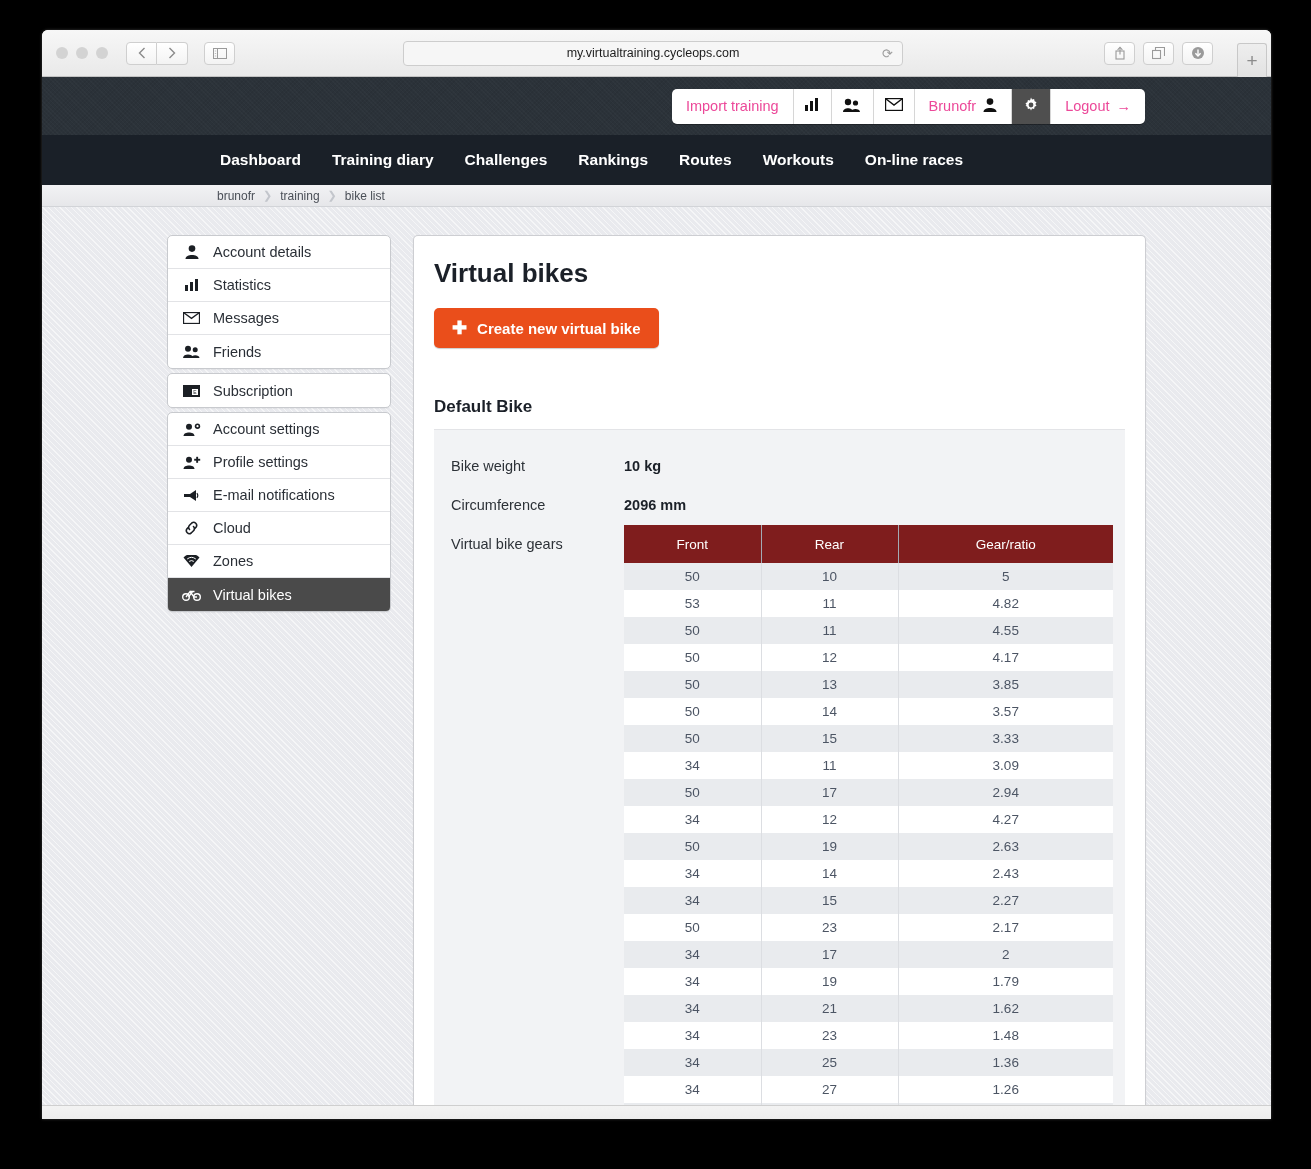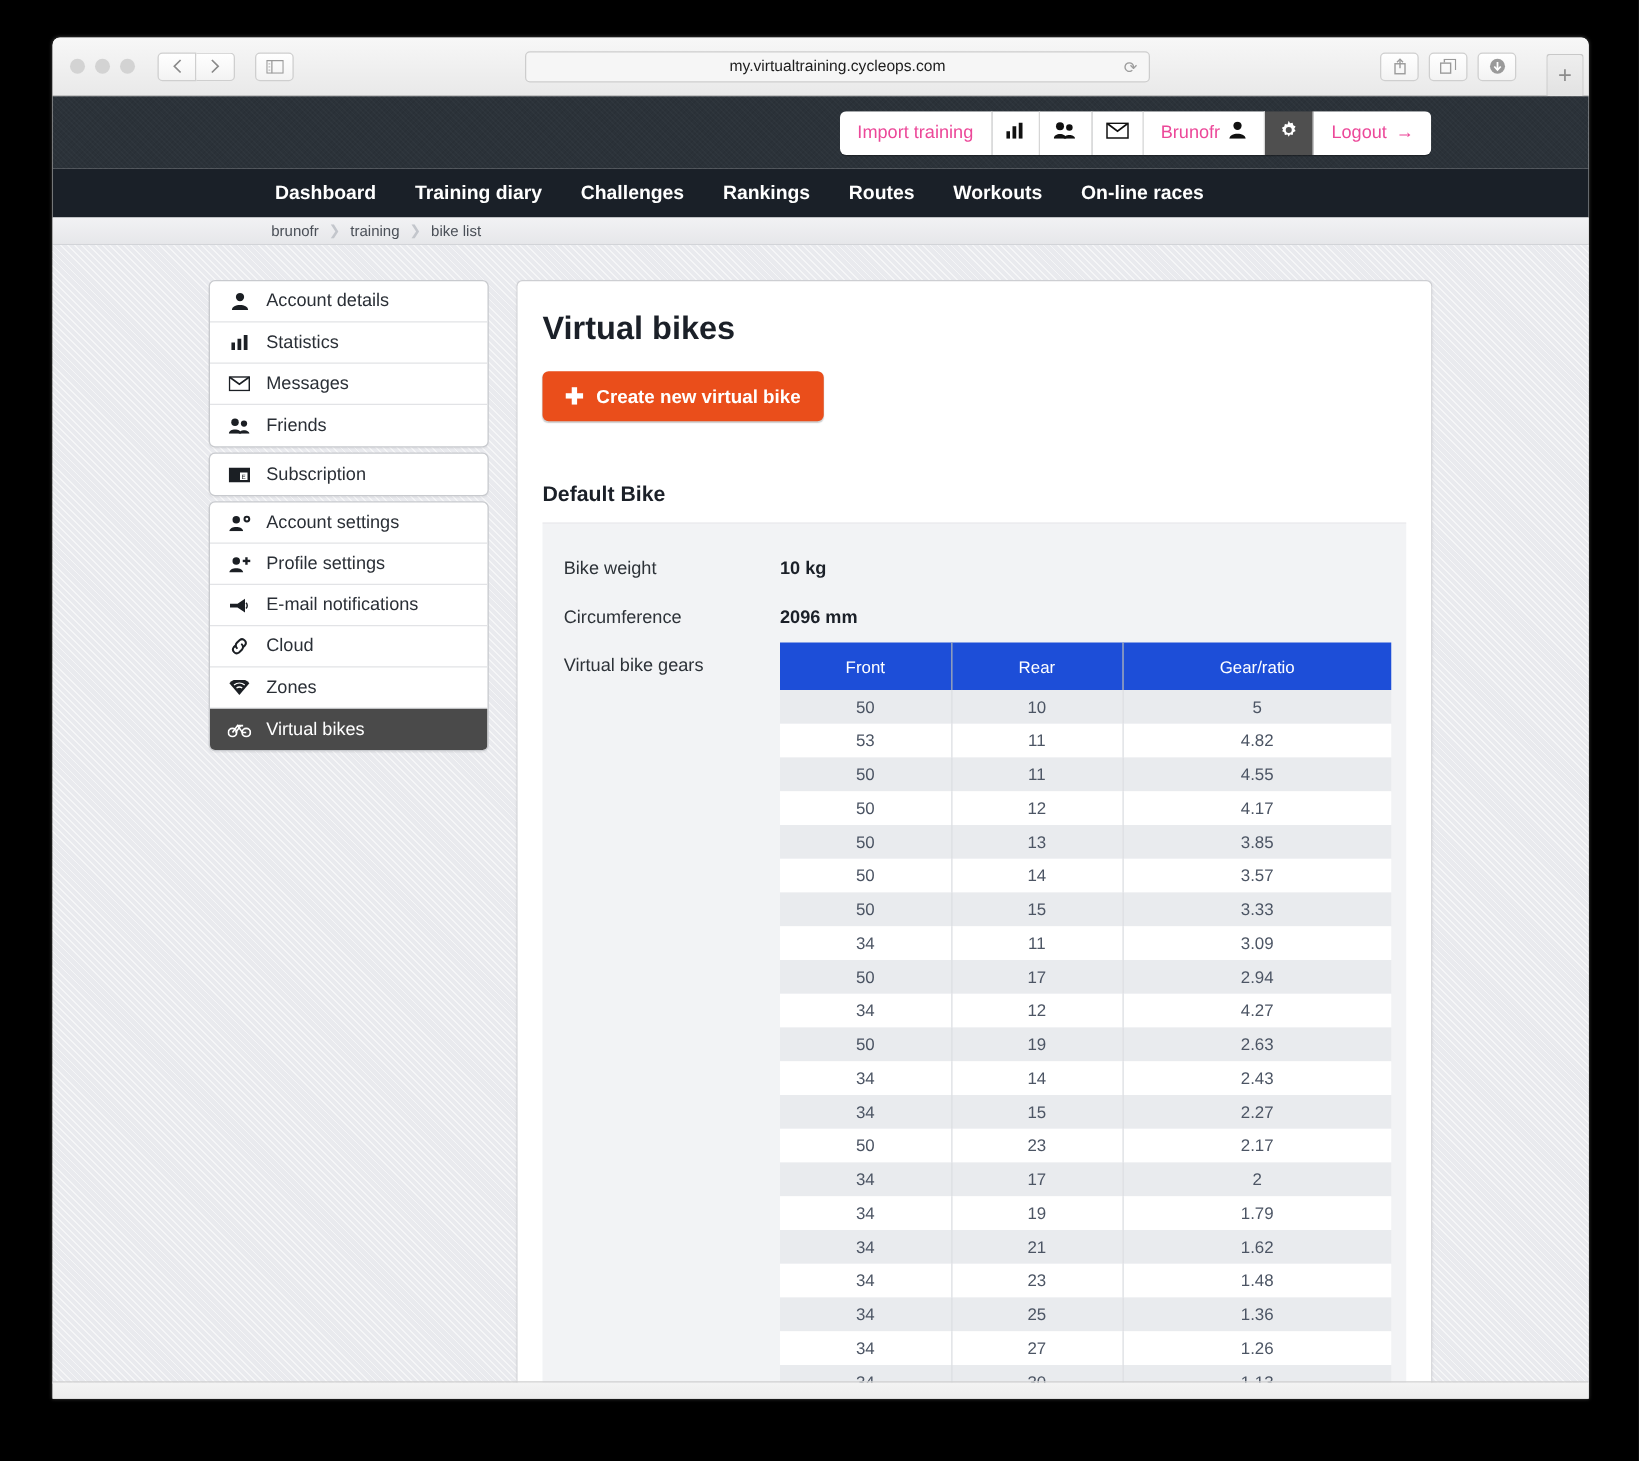--- a/index.html
+++ b/index.html
@@ -54,21 +54,21 @@
     border: 1px solid #cfcfcf;
     border-radius: 4px;
     background: linear-gradient(#ffffff, #f3f3f3);
     display: flex; align-items: center; justify-content: center;
     color: #9a9a9a;
   }
   #sidebar-toggle-button { margin-left: 16px; }
 
   #url-bar {
     position: absolute;
-    left: 378px;
+    left: 361px;
     width: 500px;
     height: 25px;
     background: #f6f6f6;
     border: 1px solid #cdcdcd;
     border-radius: 4px;
     display: flex;
     align-items: center;
     justify-content: center;
     font-size: 12.5px;
     color: #1d1d1d;
@@ -126,21 +126,21 @@
     padding: 0 14px;
     border-right: 1px solid #d6d6d6;
     height: 100%;
   }
   .hdr-btn:last-child { border-right: none; }
   .hdr-btn.icon-only { padding: 0 11px; }
   .hdr-btn.active { background: #4f4f4f; color: #fff; }
 
   
   #main-nav {
-    height: 39px;
+    height: 50px;
     background: #1a2028;
     display: flex;
     align-items: center;
     padding-left: 178px;
     gap: 31px;
   }
   .nav-item {
     color: #ffffff;
     font-size: 15.5px;
     font-weight: bold;
@@ -279,21 +279,21 @@
   }
 
   
   #gear-table {
     border-collapse: collapse;
     width: 489px;
     margin-top: 1px;
     table-layout: fixed;
   }
   #gear-table th {
-    background: #1d4ed8;
+    background: #7f1d1d;
     color: #ffffff;
     font-size: 13.5px;
     font-weight: normal;
     height: 38px;
     border-right: 1px solid #a3aab3;
     text-align: center;
   }
   #gear-table th:last-child { border-right: none; }
   #gear-table td {
     font-size: 13.5px;

